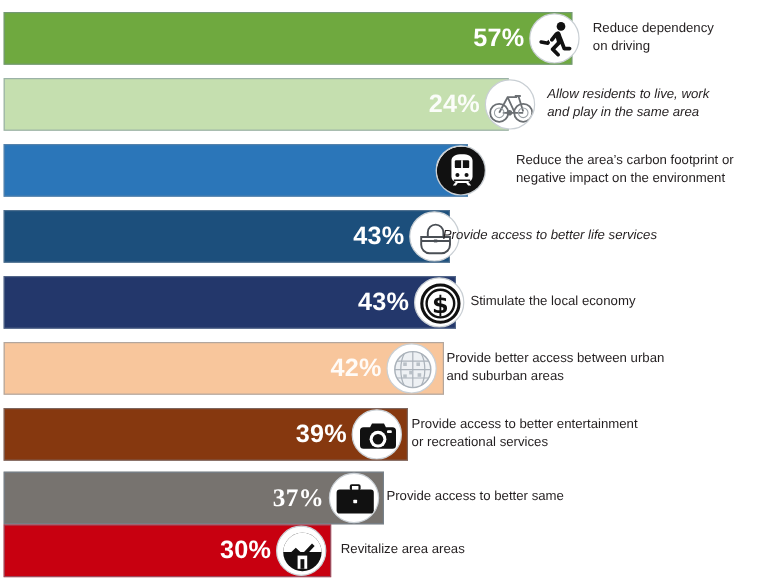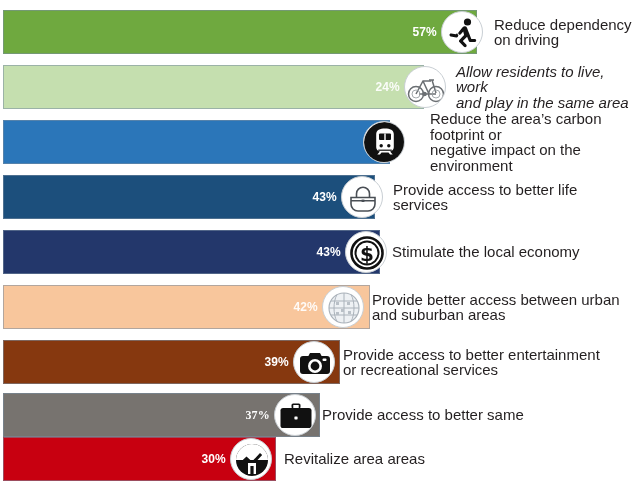--- a/index.html
+++ b/index.html
@@ -35,21 +35,21 @@
     height: 44px;
     box-sizing: border-box;
     border: 1px solid rgba(120,140,160,0.55);
   }
 
   .value {
     position: absolute;
     top: 0;
     height: 44px;
     line-height: 44px;
-    font-size: 12px;
+    font-size: 21px;
     font-weight: bold;
     color: #ffffff;
     text-align: right;
     letter-spacing: 0.2px;
   }
   .value.faint {
     color: rgba(255,255,255,0.92);
   }
 
   .icon {
@@ -69,21 +69,21 @@
     height: 42px;
   }
 
   .label {
     position: absolute;
     top: 0;
     height: 44px;
     display: flex;
     flex-direction: column;
     justify-content: center;
-    font-size: 15px;
+    font-size: 11px;
     line-height: 15.5px;
     color: #231f20;
     white-space: pre-line;
   }
 </style>
 </head>
 <body>
 
 <div id="chart">
     <div class="row" style="top: 10px;">
@@ -150,21 +150,21 @@
       <div class="icon" style="left: 341px;">
         <svg viewBox="0 0 42 42">
           <g fill="none" stroke="#4a4f55" stroke-width="1.6">
             <path d="M9 20.5h24v6.5a7 7 0 0 1-7 7H16a7 7 0 0 1-7-7z"></path>
             <path d="M14.5 20.5v-3.8a6.5 6.5 0 0 1 13 0v3.8"></path>
             <path d="M9 23.8h24"></path>
           </g>
           <rect x="19.6" y="22.6" width="2.8" height="2.4" fill="#4a4f55"></rect>
         </svg>
       </div>
-      <div class="label" style="left: 393px; width: 243px;">Provide access to better life services</div>
+      <div class="label" style="left: 369px; width: 243px; font-style: italic;">Provide access to better life services</div>
     </div>
     <div class="row" style="top: 230px;">
       <div class="bar" style="width: 377px; background: rgb(35, 55, 107);"></div>
       <div class="value" style="right: 299px; width: 70px;">43%</div>
       <div class="icon" style="left: 345px;">
         <svg viewBox="0 0 42 42">
           <circle cx="21" cy="21" r="15.5" fill="none" stroke="#111" stroke-width="2.6"></circle>
           <circle cx="21" cy="21" r="11.5" fill="none" stroke="#111" stroke-width="2"></circle>
           <text x="21" y="28.5" font-family="DejaVu Sans, sans-serif" font-size="20" font-weight="bold" fill="#111" text-anchor="middle">$</text>
         </svg>

